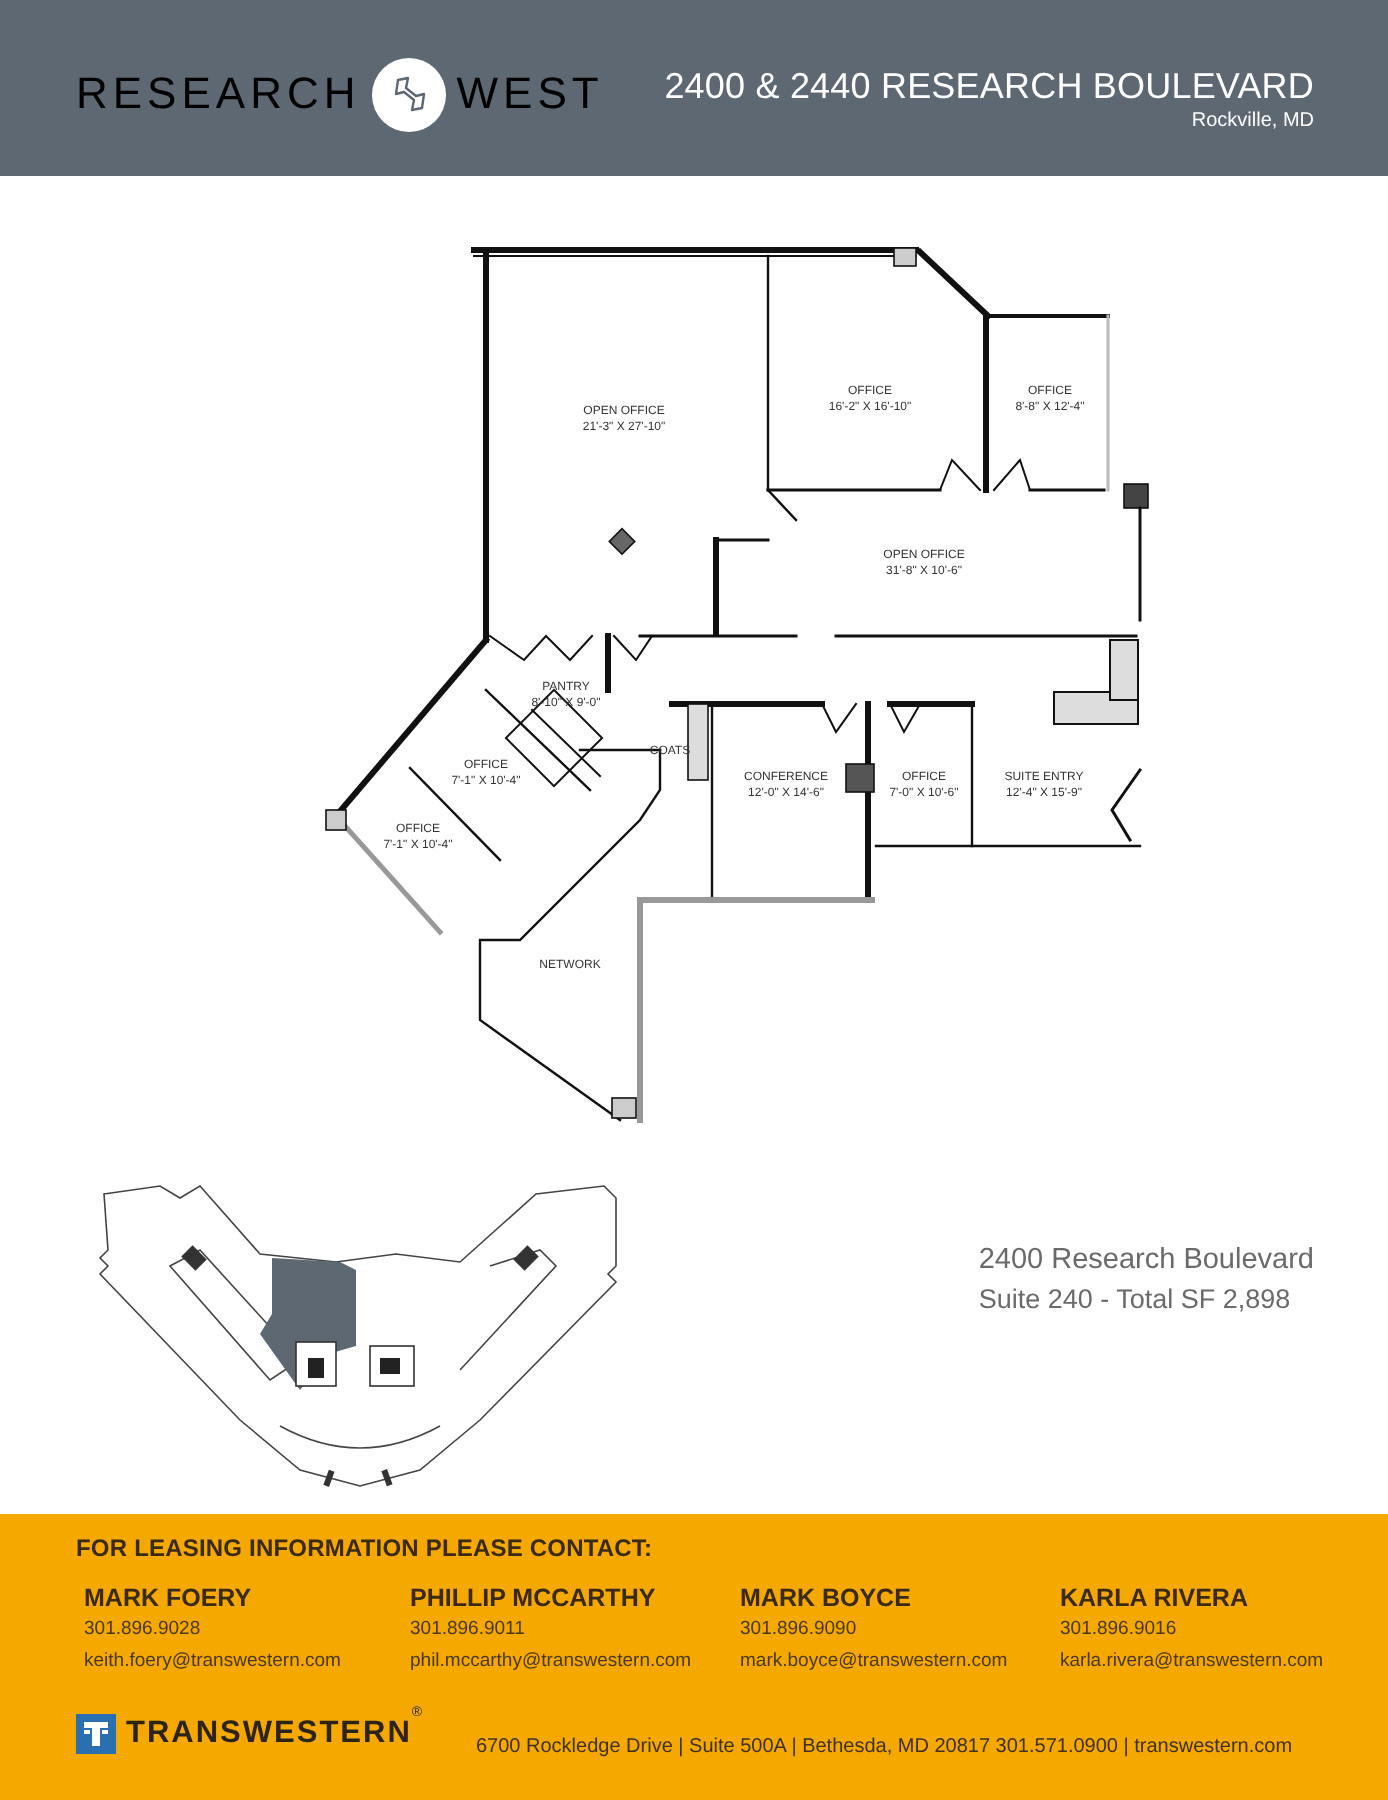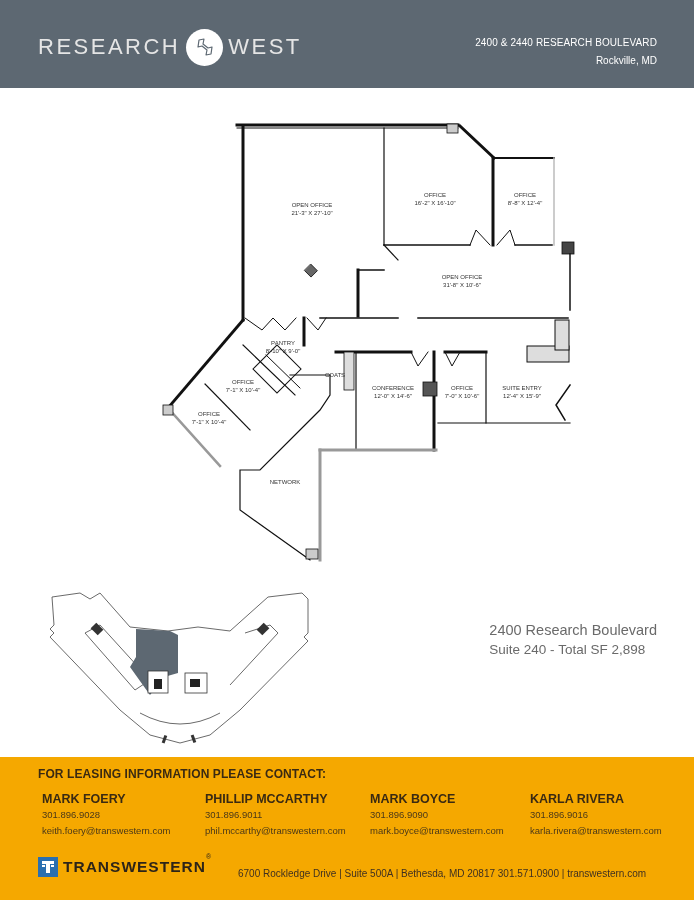--- a/index.html
+++ b/index.html
@@ -1,24 +1,24 @@
 <!DOCTYPE html>
 <html><head>
 <meta charset="utf-8">
 <style>
   * { margin: 0; padding: 0; box-sizing: border-box; }
   html, body { width: 694px; height: 900px; background: #ffffff; overflow: hidden; }
   body { font-family: "Liberation Sans", "DejaVu Sans", sans-serif; position: relative; }
 
   .header { position: absolute; left: 0; top: 0; width: 694px; height: 88px; background: #5d6872; }
-  .logo { position: absolute; left: 38px; top: 28px; height: 38px; display: flex; align-items: center; color: #e5e5e5; }
+  .logo { position: absolute; left: 38px; top: 28px; height: 38px; display: flex; align-items: center; color: #000000; }
   .logo-word { font-size: 22px; letter-spacing: 2.5px; font-weight: 400; }
   .logo-mark { width: 37px; height: 37px; border-radius: 50%; background: #ffffff; margin: 0 5px 0 6px; display: flex; align-items: center; justify-content: center; }
   .header-right { position: absolute; right: 37px; top: 34px; text-align: right; color: #ffffff; }
-  .header-title { font-size: 10px; letter-spacing: 0.1px; line-height: 18px; margin-left: 35px; }
+  .header-title { font-size: 18px; letter-spacing: 0.1px; line-height: 18px; margin-left: 35px; }
   .header-sub { font-size: 10px; line-height: 18px; }
 
   .floorplan { position: absolute; left: 0; top: 88px; width: 694px; height: 490px; }
   .keyplan { position: absolute; left: 30px; top: 585px; width: 300px; height: 165px; }
 
   .suite-info { position: absolute; right: 37px; top: 621px; color: #6a6a6a; }
   .suite-line1 { font-size: 14.5px; line-height: 19px; }
   .suite-line2 { font-size: 13.5px; line-height: 19px; }
 
   .footer { position: absolute; left: 0; top: 757px; width: 694px; height: 143px; background: #f5a800; }

